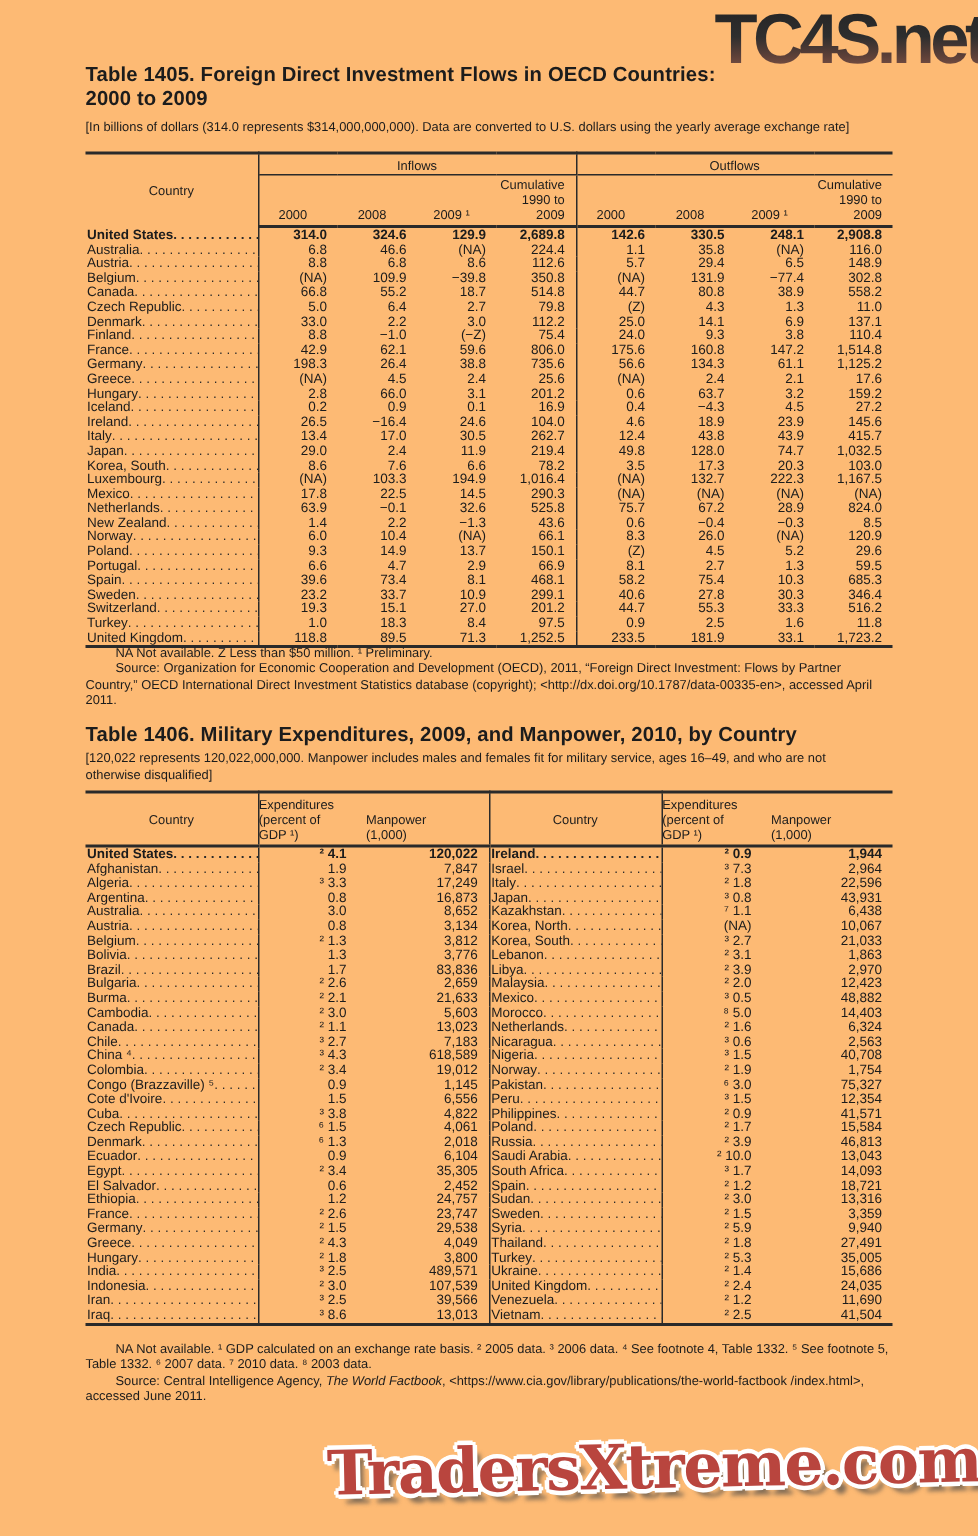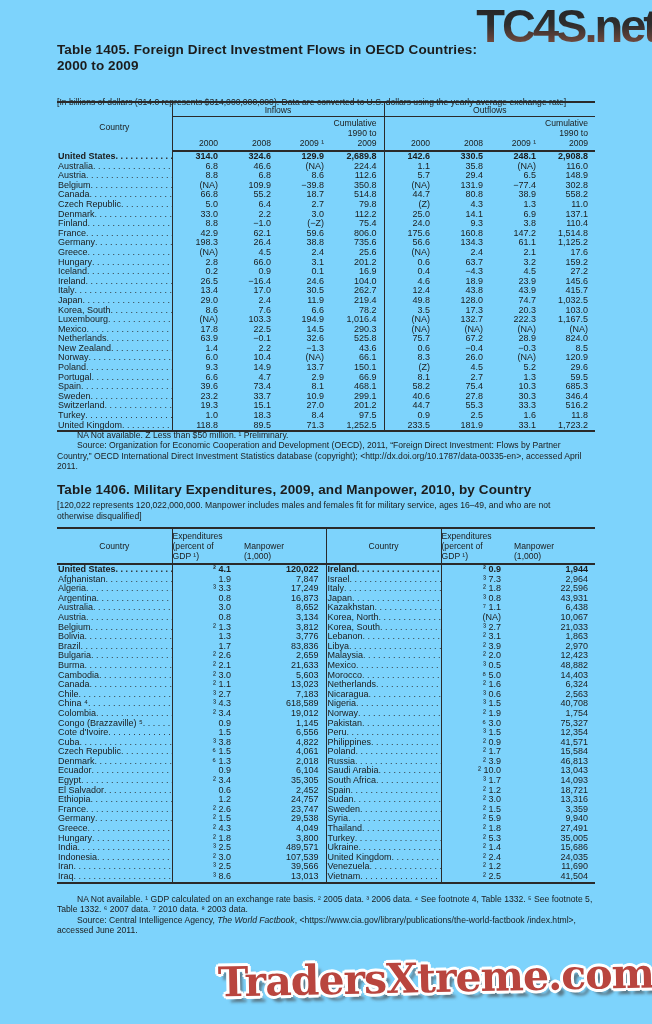--- a/index.html
+++ b/index.html
@@ -1,32 +1,32 @@
 <!DOCTYPE html>
 <html><head>
 <meta charset="utf-8">
 <style>
   html,body{margin:0;padding:0;background:#e8e8e8;}
-  .page{position:relative;width:652px;height:1024px;background:#7dd3fc;overflow:hidden;
+  .page{position:relative;width:652px;height:1024px;background:#fdba74;overflow:hidden;
         font-family:"Liberation Sans","DejaVu Sans",sans-serif;color:#1c1c1c;}
   .abs{position:absolute;}
 
   
   .tbl-title{font-weight:bold;font-size:13.5px;line-height:16px;white-space:pre-line;letter-spacing:.1px;}
   .tbl-note{font-size:8.6px;line-height:10.6px;width:522px;}
 
   
   table{border-collapse:collapse;table-layout:fixed;width:538px;
         border-top:2px solid #2a2a2a;border-bottom:2px solid #2a2a2a;}
   th,td{padding:0;font-weight:normal;}
   thead th{font-size:8.6px;line-height:10px;vertical-align:bottom;}
   .grp{text-align:center;border-bottom:1px solid #2a2a2a;padding:2px 0 1px 0;}
   .grp2,.gd{border-left:1px solid #2a2a2a;}
   .country-h{text-align:center;vertical-align:middle;border-right:1px solid #2a2a2a;}
-  .yr{text-align:right;padding:1px 7px 2px 0;}
+  .yr{text-align:center;padding:1px 7px 2px 0;}
   .cum{text-align:right;padding:1px 7px 2px 0;white-space:pre-line;}
   .h2 th{border-bottom:2px solid #2a2a2a;}
   tbody td{font-size:9px;line-height:9.6px;white-space:nowrap;}
   .vc{text-align:right;padding-right:7px;}
   .expc{text-align:right;padding-right:13px;}
   .cc{border-right:1px solid #2a2a2a;}
   .cc .in{display:flex;padding-left:1px;}
   .cn{white-space:nowrap;}
   .dots{flex:1;overflow:hidden;white-space:nowrap;color:#2a2a2a;}
   .dots::after{content:" .\00a0.\00a0.\00a0.\00a0.\00a0.\00a0.\00a0.\00a0.\00a0.\00a0.\00a0.\00a0.\00a0.\00a0.\00a0.\00a0.\00a0.\00a0.\00a0.\00a0.\00a0.\00a0.\00a0.\00a0.\00a0.";}
@@ -59,21 +59,21 @@
                   0 -3px 0 #fff,0 3px 0 #fff,-3px 0 0 #fff,3px 0 0 #fff,
                   5px 6px 3px rgba(70,70,70,.65);}
 </style>
 </head>
 <body>
 
 <div class="page">
 
   <div class="abs tbl-title" style="left:57px;top:42px;">Table 1405. Foreign Direct Investment Flows in OECD Countries:
 2000 to 2009</div>
-  <div class="abs tbl-note" style="left:57px;top:97px;">[In billions of dollars (314.0 represents $314,000,000,000). Data are converted to U.S. dollars using the yearly average exchange rate]</div>
+  <div class="abs tbl-note" style="left:57px;top:79px;">[In billions of dollars (314.0 represents $314,000,000,000). Data are converted to U.S. dollars using the yearly average exchange rate]</div>
 
   <table class="abs" style="left:57px;top:101px;">
     <colgroup>
       <col style="width:115px">
         <col style="width:53px">
         <col style="width:53px">
         <col style="width:53px">
         <col style="width:53px">
       <col style="width:53px">
         <col style="width:53px">

